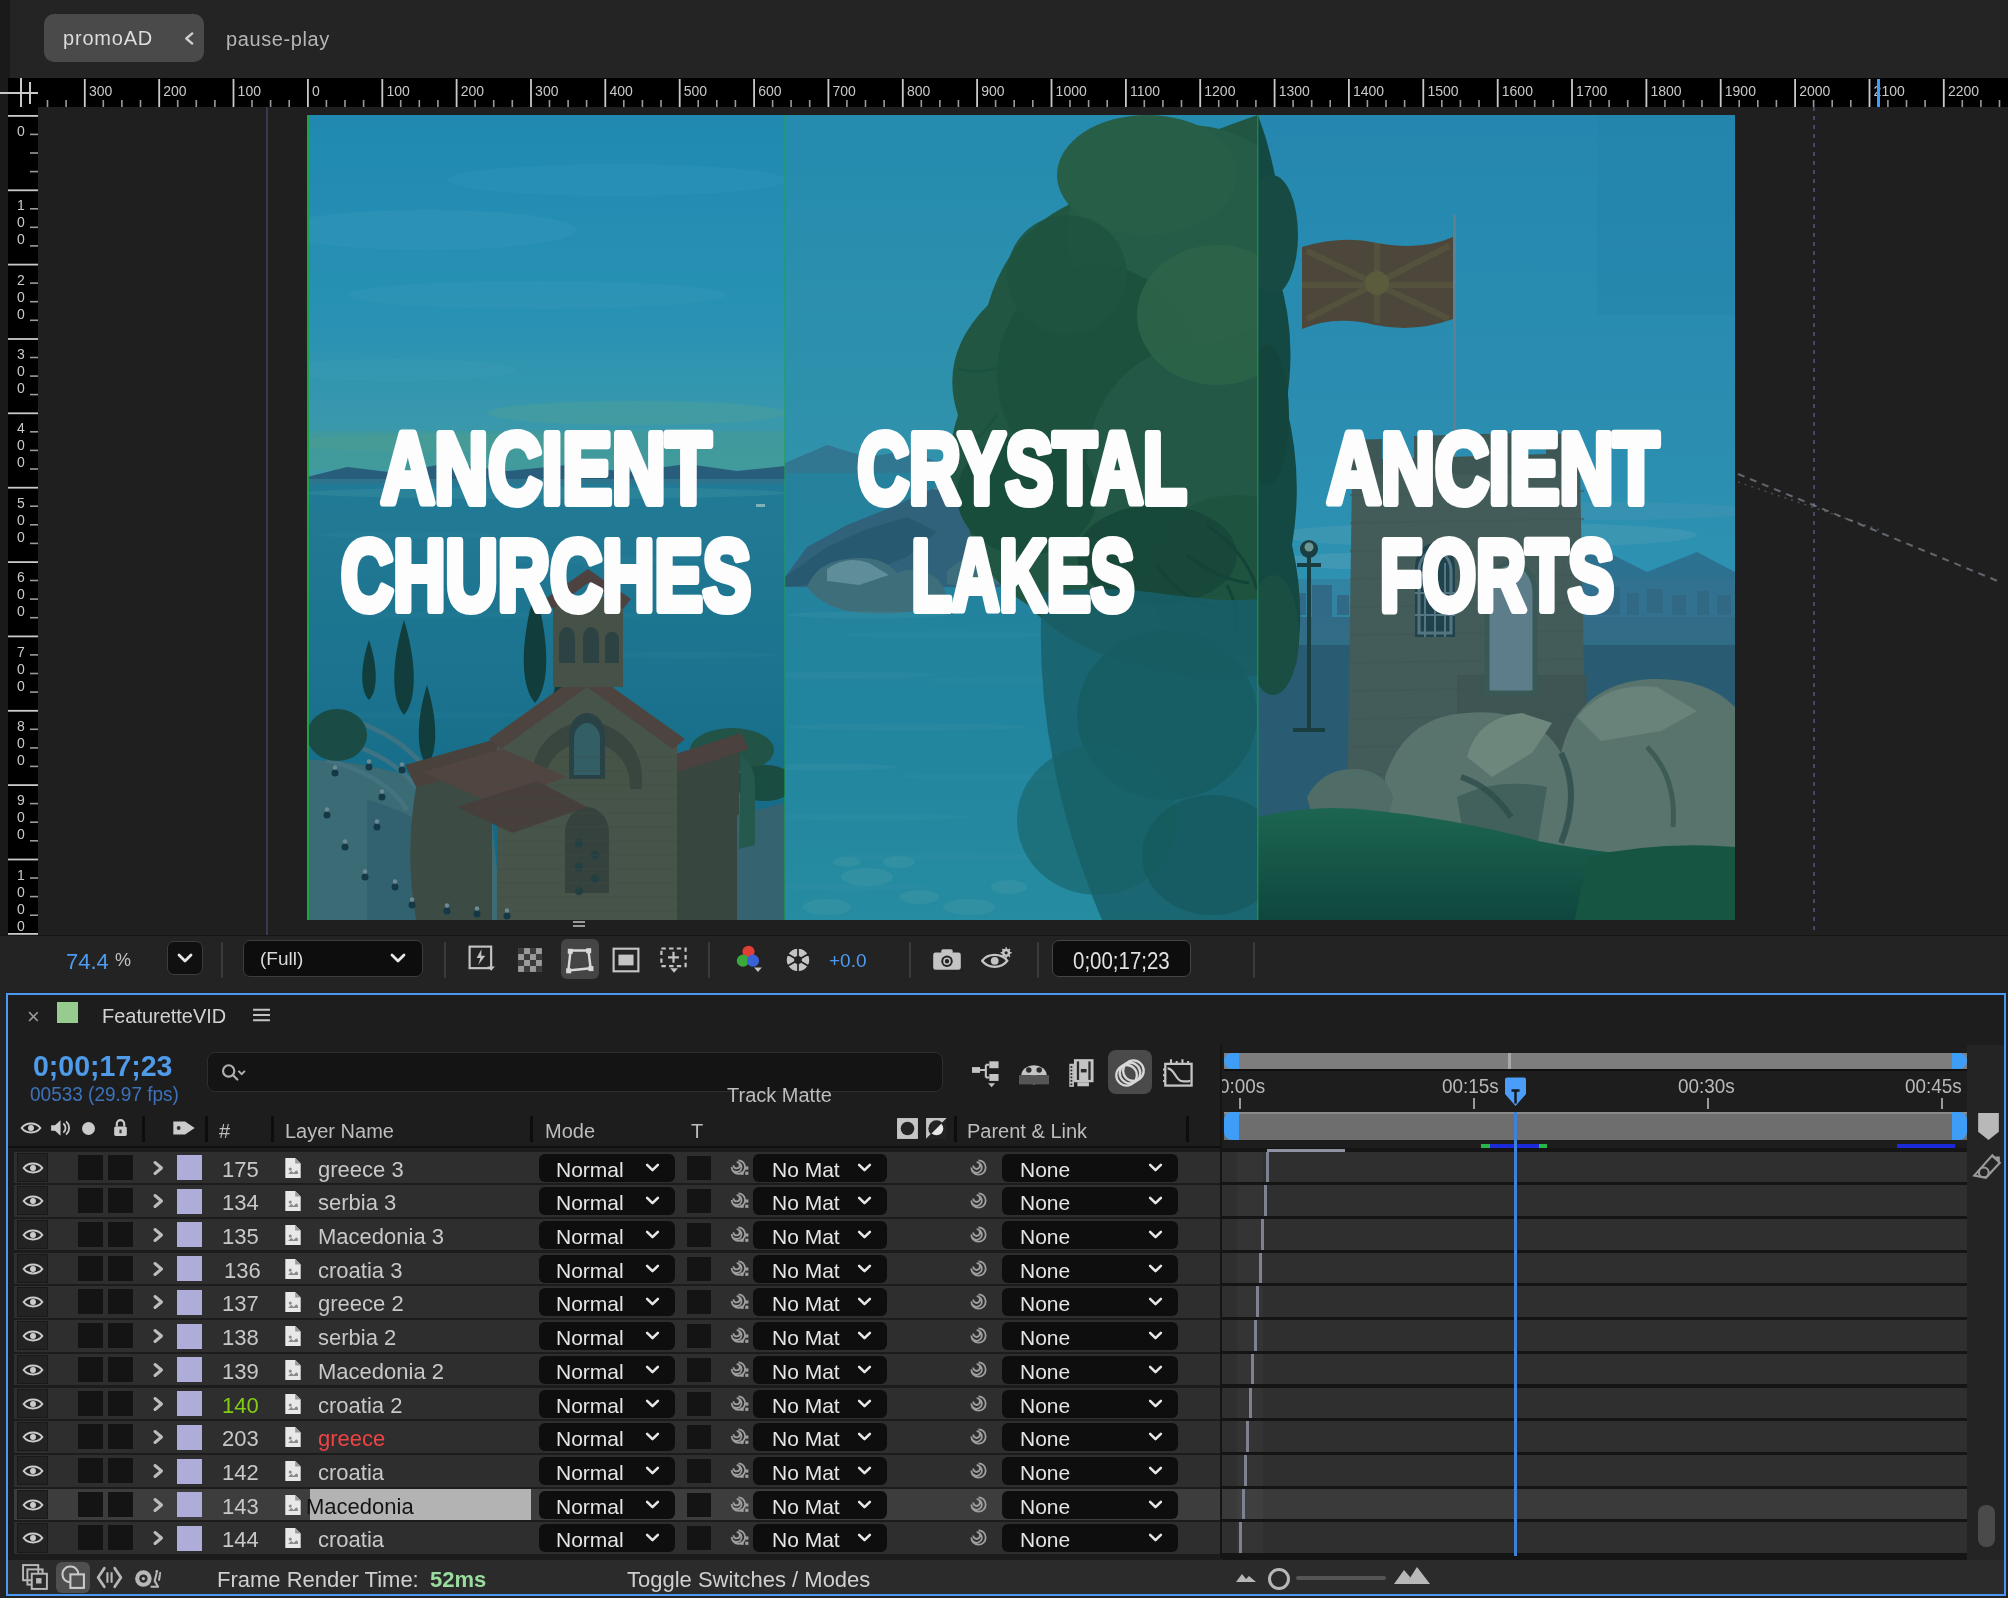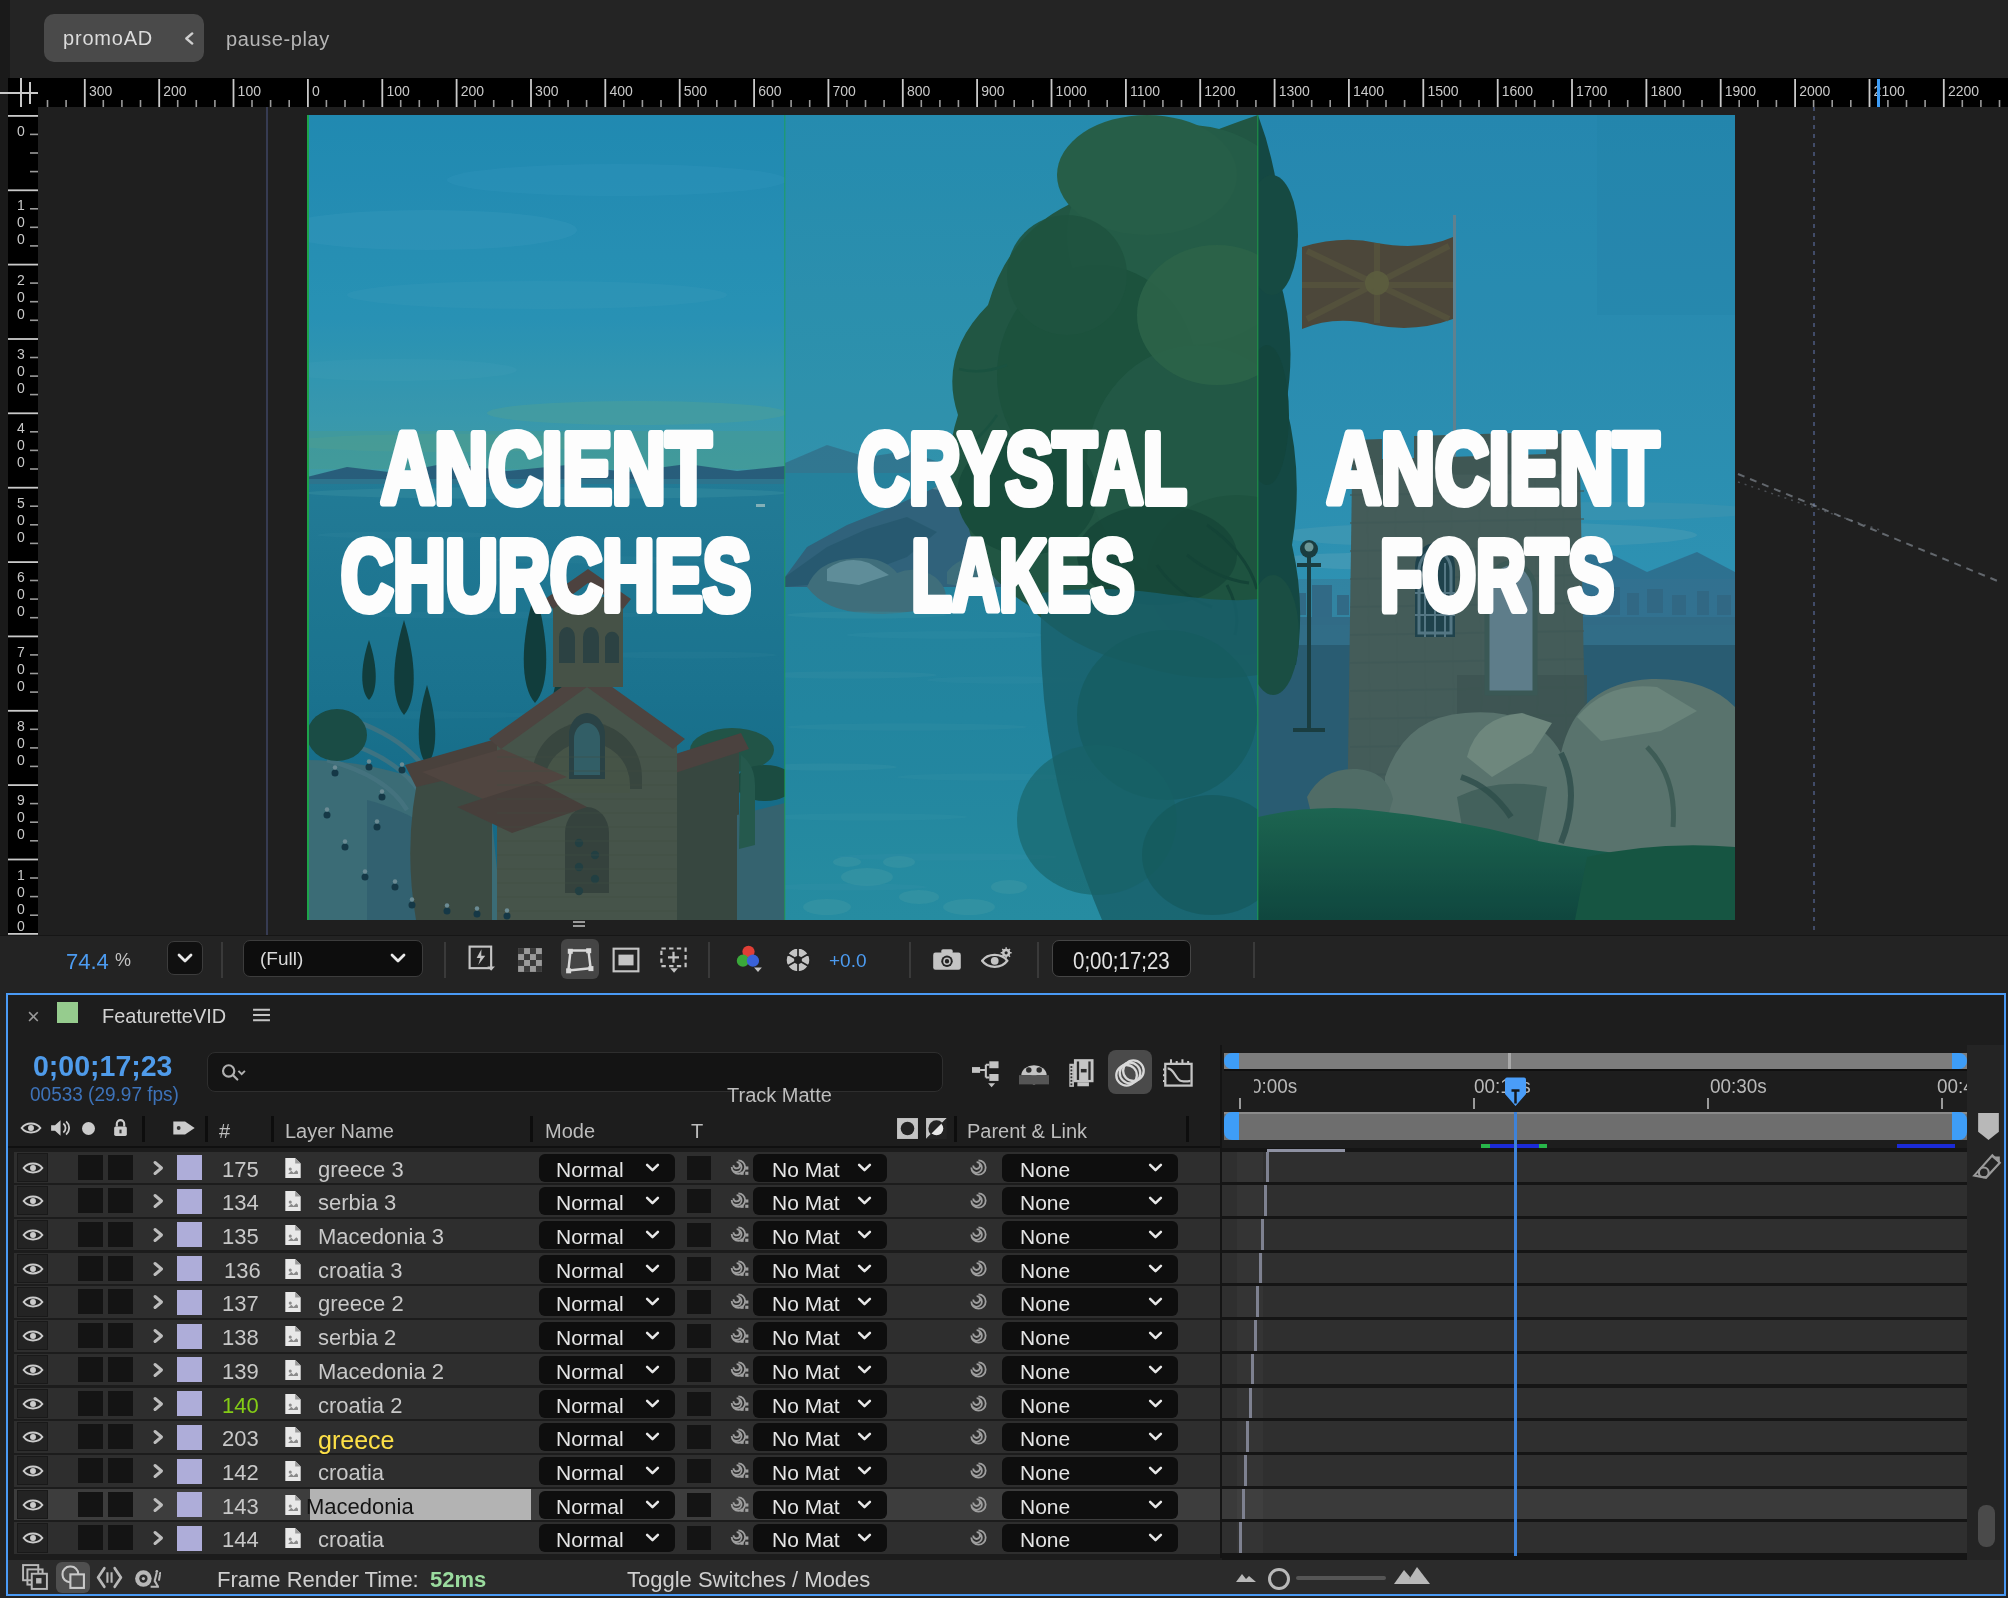--- a/index.html
+++ b/index.html
@@ -1139,21 +1139,21 @@
 <div class="abs" style="left:78px;top:1424.3px;width:25px;height:25px;background:#141414"></div>
 <div class="abs" style="left:108px;top:1424.3px;width:25px;height:25px;background:#141414"></div>
 <svg class="abs" style="left:152px;top:1429.3px" width="12" height="16">
     <use href="#chevr"></use>
   </svg>
 <div class="abs" style="left:177px;top:1424.8px;width:25px;height:25px;background:#aeadd9"></div>
 <div class="txt" style="left:222px;top:1426.3px;font-size:22px;color:#c8c8c8">203</div>
 <svg class="abs" style="left:284px;top:1426.3px" width="18" height="22">
     <use href="#doc"></use>
   </svg>
-<div class="txt" style="left:318px;top:1426.3px;font-size:25px;color:#fde047">greece</div>
+<div class="txt" style="left:318px;top:1426.3px;font-size:22px;color:#ef4444">greece</div>
 <div class="abs" style="left:539px;top:1423.3px;width:136px;height:28px;background:#0e0e0e;border-radius:6px"></div>
 <div class="txt" style="left:556px;top:1427.3px;font-size:21px;color:#e5e5e5">Normal</div>
 <svg class="abs" style="left:645px;top:1432.3px" width="15" height="9">
     <use href="#ddc"></use>
   </svg>
 <div class="abs" style="left:687px;top:1425.3px;width:24px;height:24px;background:#141414"></div>
 <svg class="abs" style="left:730px;top:1427.3px" width="21" height="19">
     <use href="#mwhip"></use>
   </svg>
 <div class="abs" style="left:753px;top:1423.3px;width:134px;height:28px;background:#0e0e0e;border-radius:6px"></div>
@@ -1283,21 +1283,21 @@
 <div class="txt" style="left:1020px;top:1528.4px;font-size:21px;color:#e5e5e5">None</div>
 <svg class="abs" style="left:1148px;top:1533.4px" width="15" height="9">
     <use href="#ddc"></use>
   </svg>
 <div class="abs" style="left:1220px;top:1045px;width:2px;height:513px;background:#141414"></div>
 <div class="abs" style="left:1224px;top:1053px;width:743px;height:16px;background:#7d7d7d;border-radius:0"></div>
 <div class="abs" style="left:1224px;top:1053px;width:15px;height:16px;background:#3e9df7;border-radius:8px 0 0 8px"></div>
 <div class="abs" style="left:1952px;top:1053px;width:15px;height:16px;background:#3e9df7;border-radius:0 8px 8px 0"></div>
 <div class="abs" style="left:1508px;top:1053px;width:3px;height:16px;background:#a9a9a9"></div>
 <div class="abs" style="left:1224px;top:1069px;width:743px;height:2px;background:#0f0f0f"></div>
-<div class="abs" style="left:1254px;top:1071px;width:745px;height:24px;overflow:hidden">
+<div class="abs" style="left:1222px;top:1071px;width:745px;height:24px;overflow:hidden">
     <div class="txt" style="left:-3px;top:3px;font-size:21px;color:#b8b8b8;transform:scaleX(.9);transform-origin:0 0">0:00s</div>
     <div class="txt" style="left:220px;top:3px;font-size:21px;color:#b8b8b8;transform:scaleX(.9);transform-origin:0 0">00:15s</div>
     <div class="txt" style="left:456px;top:3px;font-size:21px;color:#b8b8b8;transform:scaleX(.9);transform-origin:0 0">00:30s</div>
     <div class="txt" style="left:683px;top:3px;font-size:21px;color:#b8b8b8;transform:scaleX(.9);transform-origin:0 0">00:45s</div>
   </div>
 <div class="abs" style="left:1239px;top:1098px;width:2px;height:11px;background:#9a9a9a"></div>
 <div class="abs" style="left:1473px;top:1098px;width:2px;height:11px;background:#9a9a9a"></div>
 <div class="abs" style="left:1707px;top:1098px;width:2px;height:11px;background:#9a9a9a"></div>
 <div class="abs" style="left:1941px;top:1098px;width:2px;height:11px;background:#9a9a9a"></div>
 <div class="abs" style="left:1224px;top:1112px;width:743px;height:28px;background:#6e6e6e;box-shadow:inset 0 2px 0 #8a8a8a"></div>

